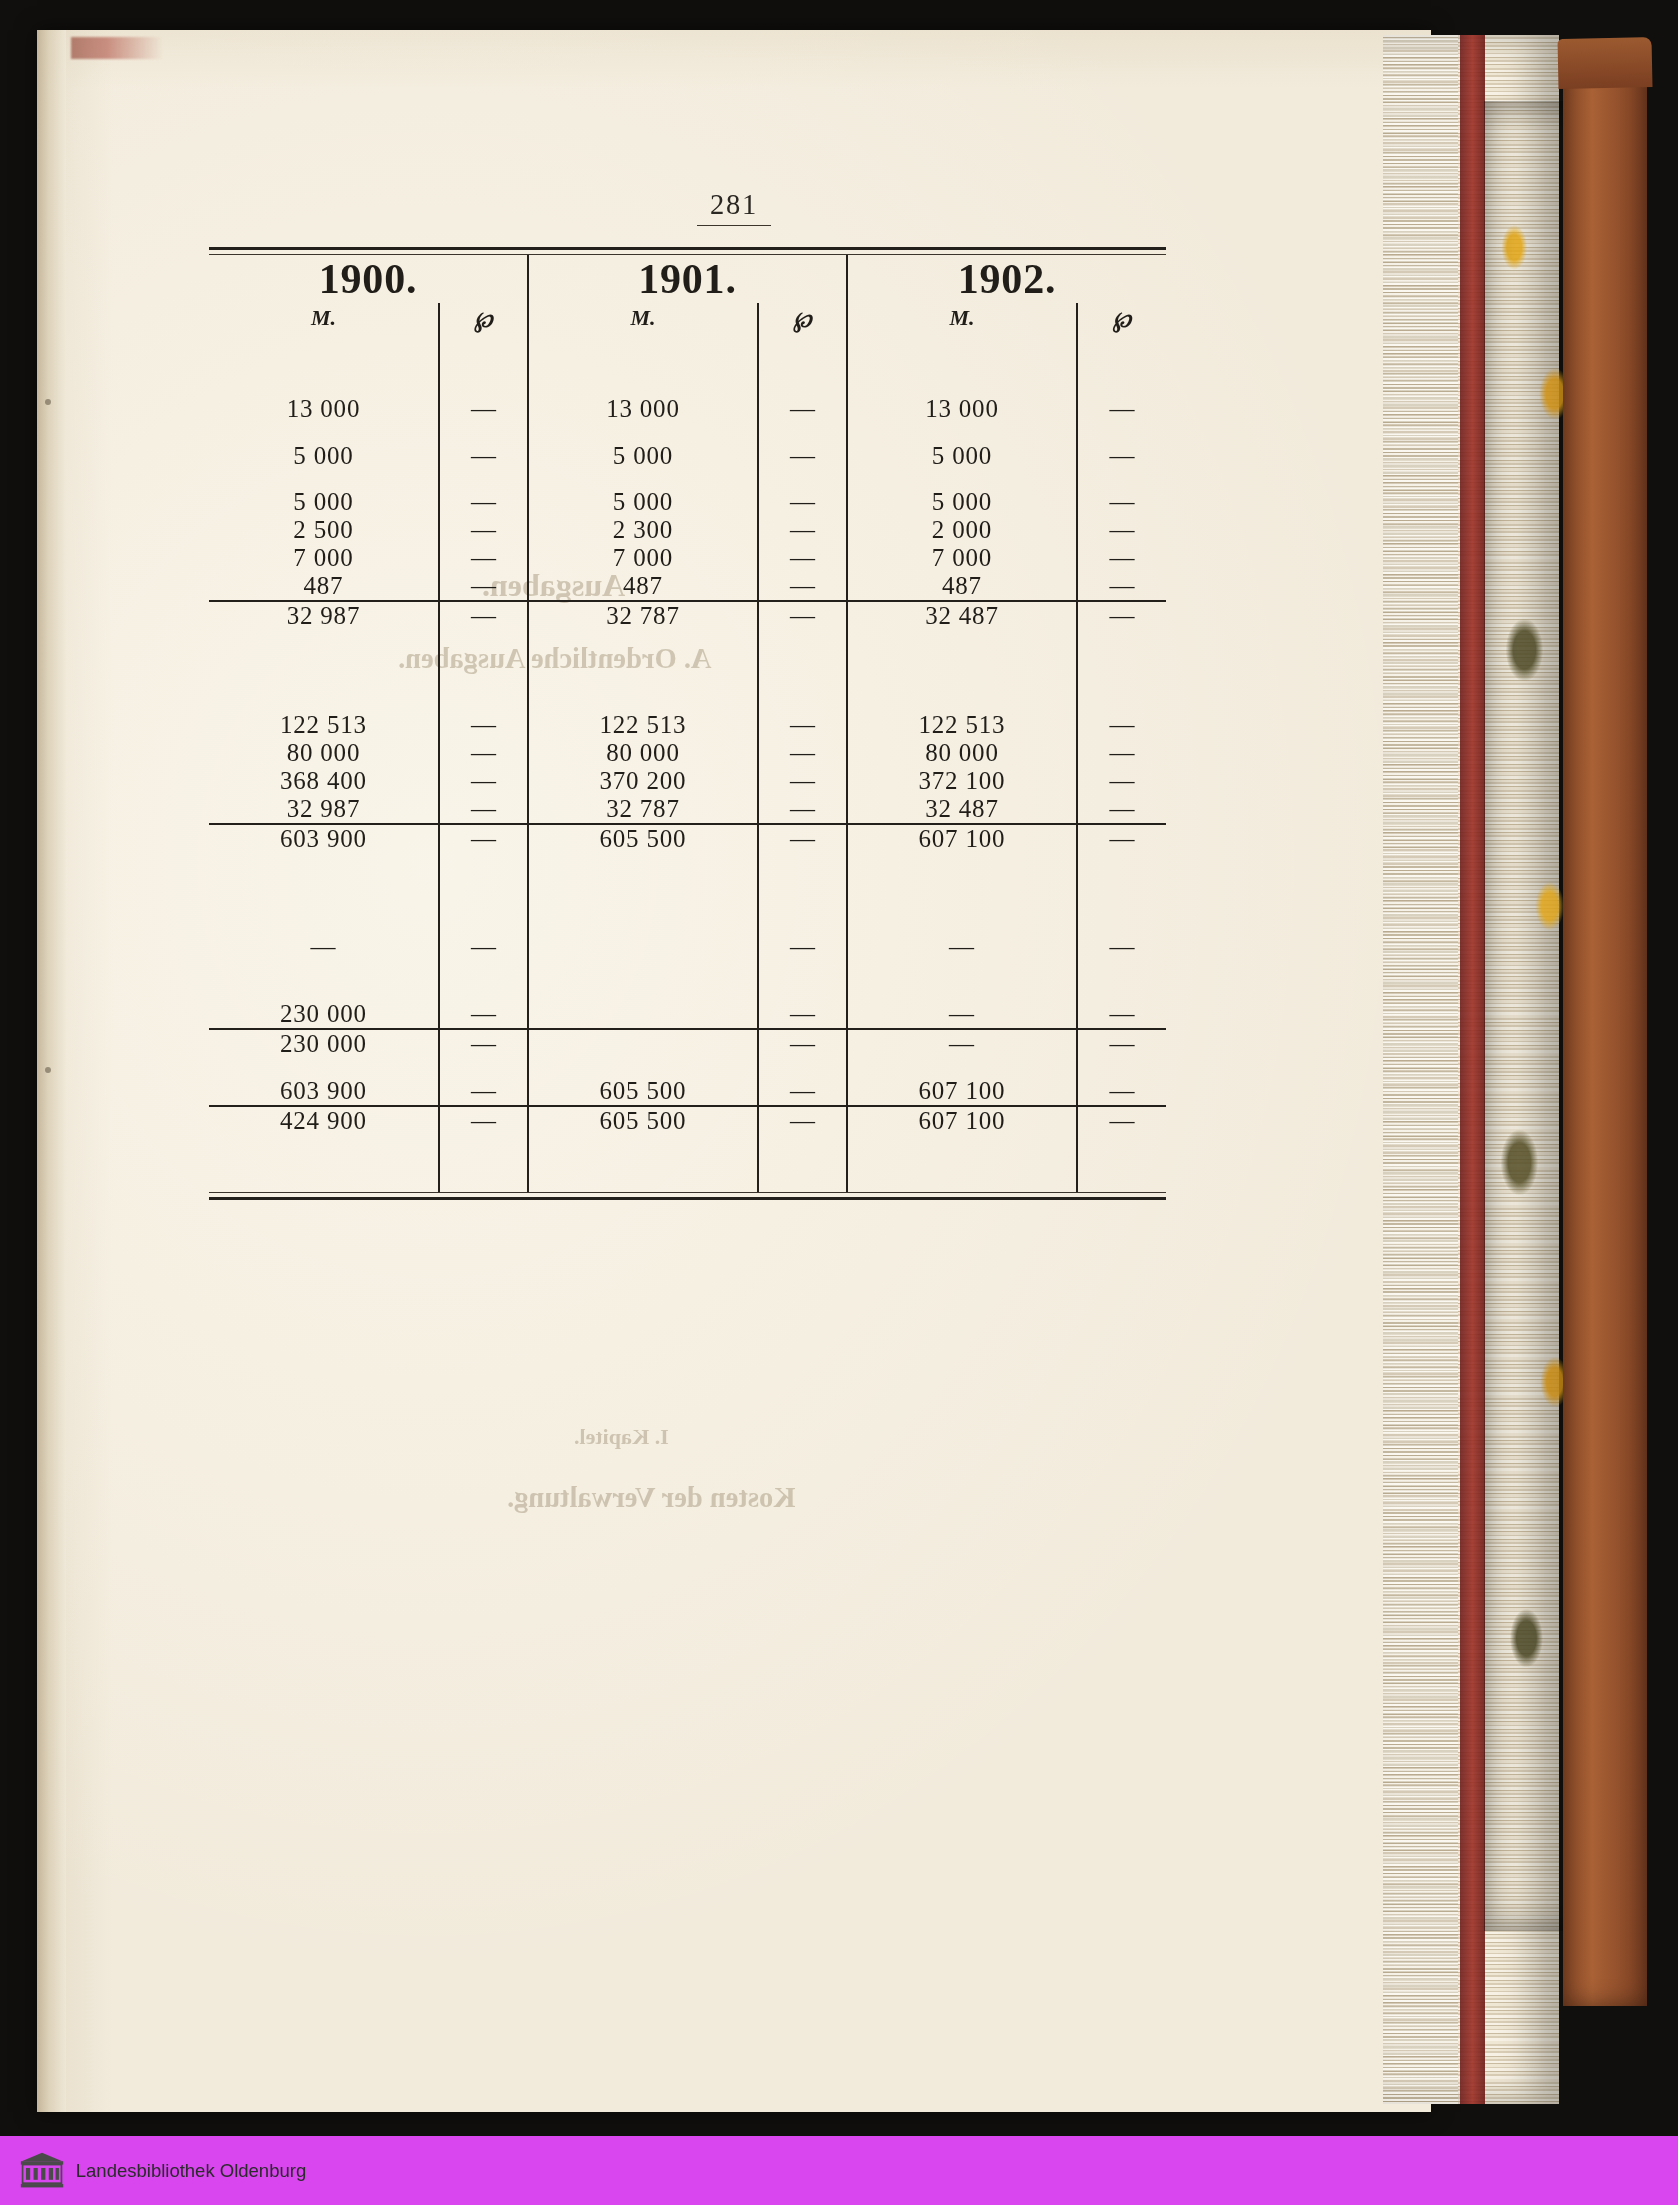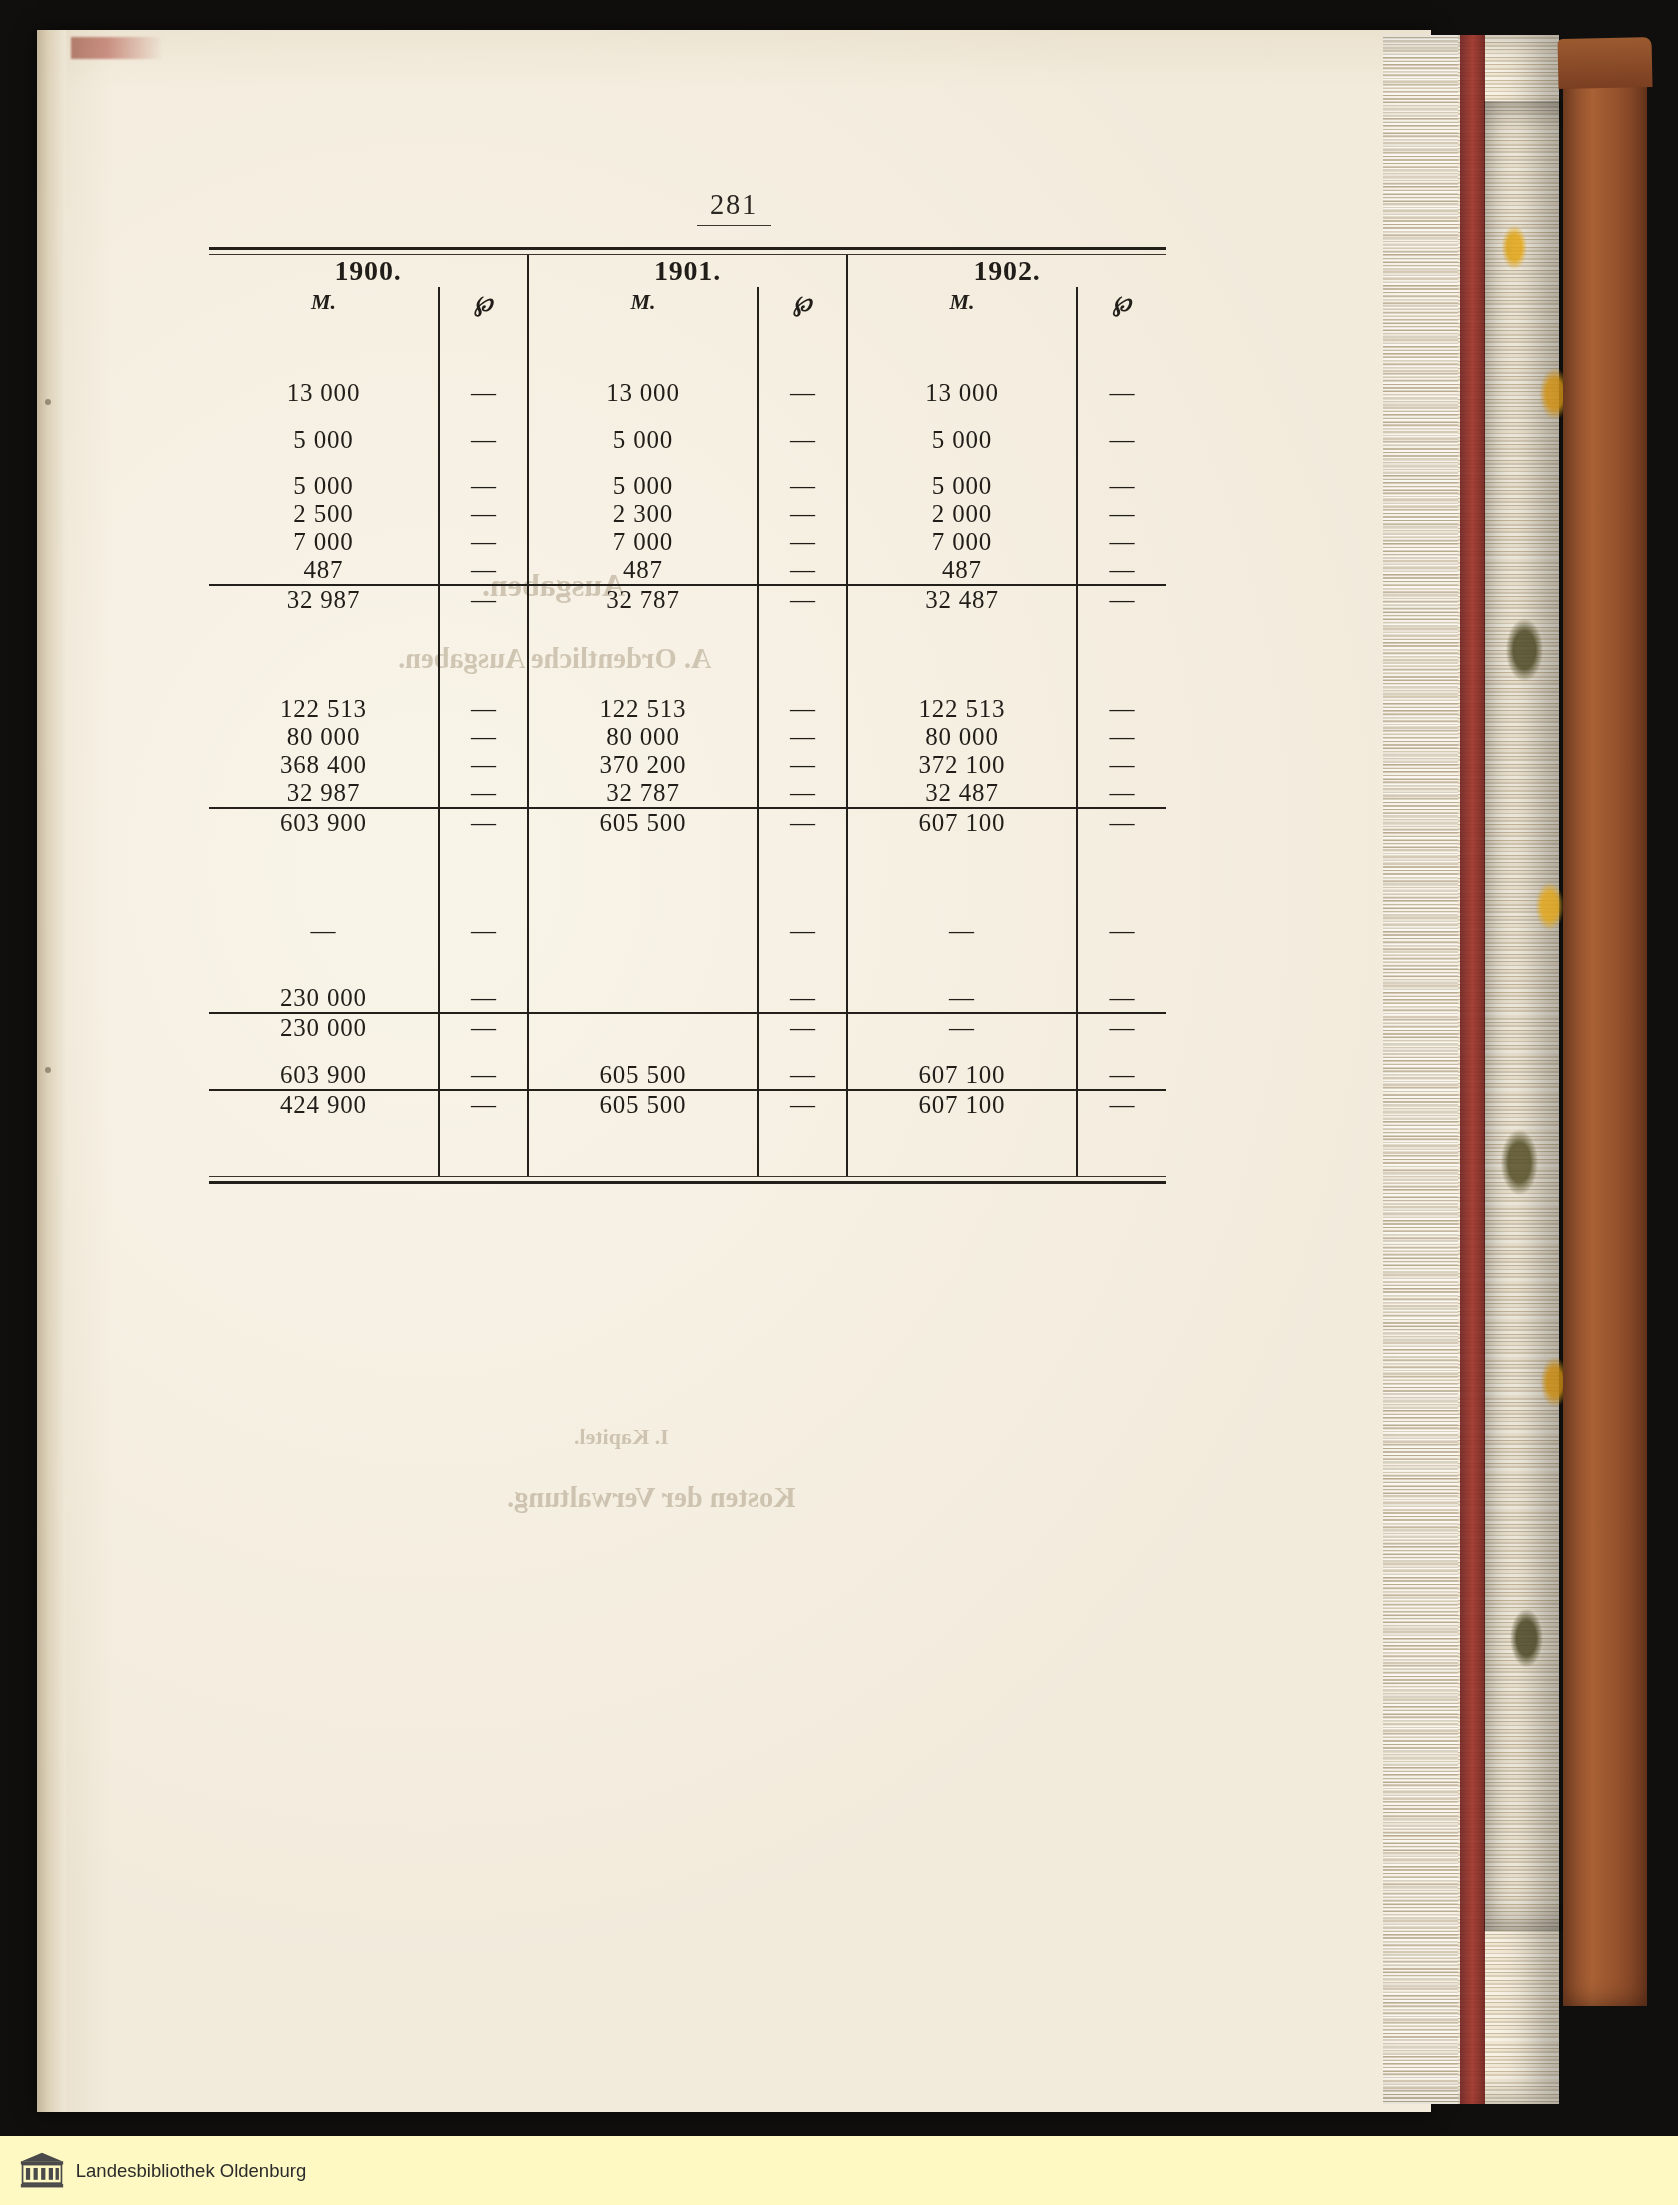--- a/index.html
+++ b/index.html
@@ -175,21 +175,21 @@
     table-layout: fixed;
   }
   table.fin col.m { width: 24.0%; }
   table.fin col.p { width: 9.3%; }
 
   table.fin td, table.fin th { padding: 0; }
 
   .vline-left  { border-left: 2.1px solid #23201b; }
 
   .yearhead {
-    font-size: 28px;
+    font-size: 42px;
     font-weight: bold;
     text-align: center;
     letter-spacing: 0.8px;
     padding: 18.5px 0 15px 0;
     font-family: "Liberation Serif", serif;
   }
   .unithead {
     text-align: center;
     font-style: italic;
     font-size: 22px;
@@ -226,21 +226,21 @@
     pointer-events: none;
   }
 
   
   #watermark {
     position: absolute;
     left: 0;
     bottom: 0;
     width: 1679px;
     height: 69px;
-    background: #fef9c3;
+    background: #d946ef;
     display: flex;
     align-items: center;
     gap: 11.8px;
     padding-left: 20px;
     box-sizing: border-box;
   }
   #watermark .wm-text {
     font-family: "Liberation Sans", sans-serif;
     font-size: 18.5px;
     color: #2b2b2b;

